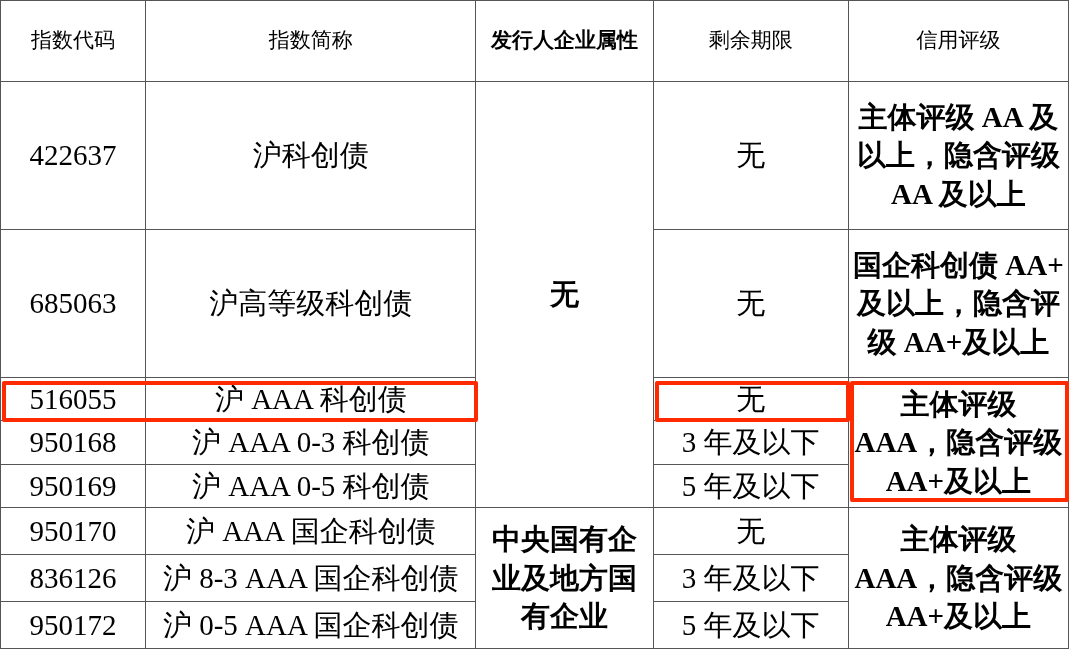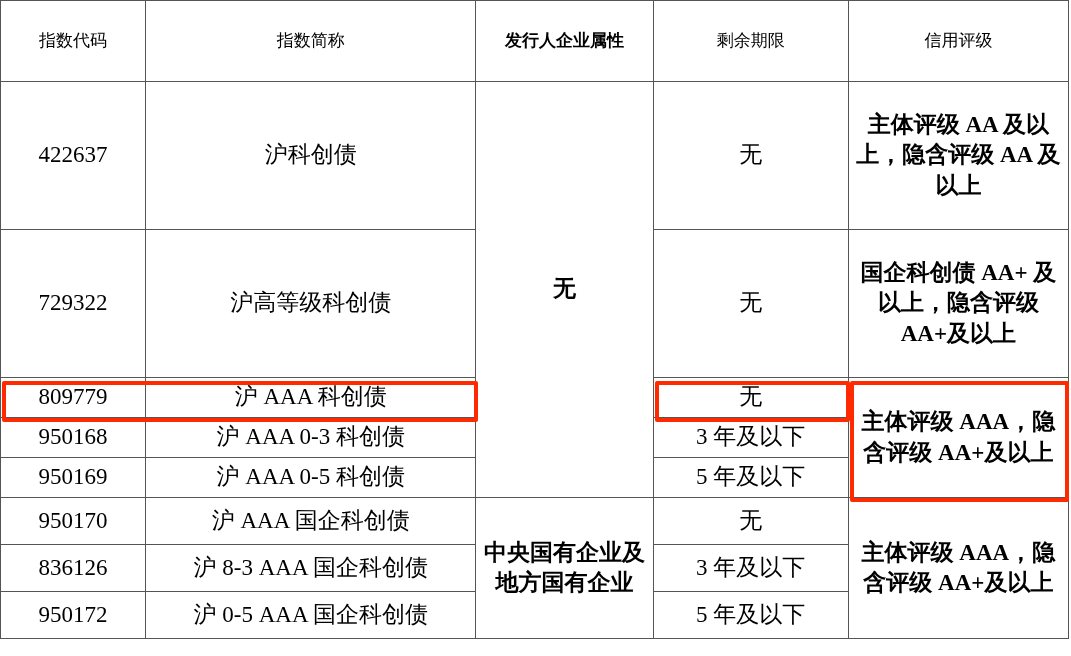--- a/index.html
+++ b/index.html
@@ -21,27 +21,27 @@
   table.index-table {
     border-collapse: collapse;
     width: 1069px;
     margin: 0;
     table-layout: fixed;
   }
   table.index-table td {
     border: 1px solid #555555;
     text-align: center;
     vertical-align: middle;
-    font-size: 23px;
+    font-size: 29px;
     line-height: 1.32;
     padding: 2px 4px;
     font-family: "Liberation Serif", "DejaVu Serif", serif;
   }
   table.index-table td.hdr {
-    font-size: 17px;
+    font-size: 21px;
     height: 76px;
   }
   .col1 { width: 145px; }
   .col2 { width: 330px; }
   .col3 { width: 177px; }
   .col4 { width: 195px; }
   .col5 { width: 220px; }
 
   .r-tall { height: 148px; }
   .r-short { height: 40px; }
@@ -86,28 +86,28 @@
 
       <tr class="r-tall">
         <td>422637</td>
         <td>沪科创债</td>
         <td rowspan="5" class="wrap-cell">无</td>
         <td>无</td>
         <td class="wrap-cell">主体评级 AA 及以上，隐含评级 AA 及以上</td>
       </tr>
 
       <tr class="r-tall">
-        <td>729322</td>
+        <td>685063</td>
         <td>沪高等级科创债</td>
         <td>无</td>
         <td class="wrap-cell">国企科创债 AA+ 及以上，隐含评级 AA+及以上</td>
       </tr>
 
       <tr class="r-short">
-        <td>809779</td>
+        <td>516055</td>
         <td>沪 AAA 科创债</td>
         <td>无</td>
         <td rowspan="3" class="wrap-cell">主体评级 AAA，隐含评级 AA+及以上</td>
       </tr>
 
       <tr class="r-short">
         <td>950168</td>
         <td>沪 AAA 0-3 科创债</td>
         <td>3 年及以下</td>
       </tr>

